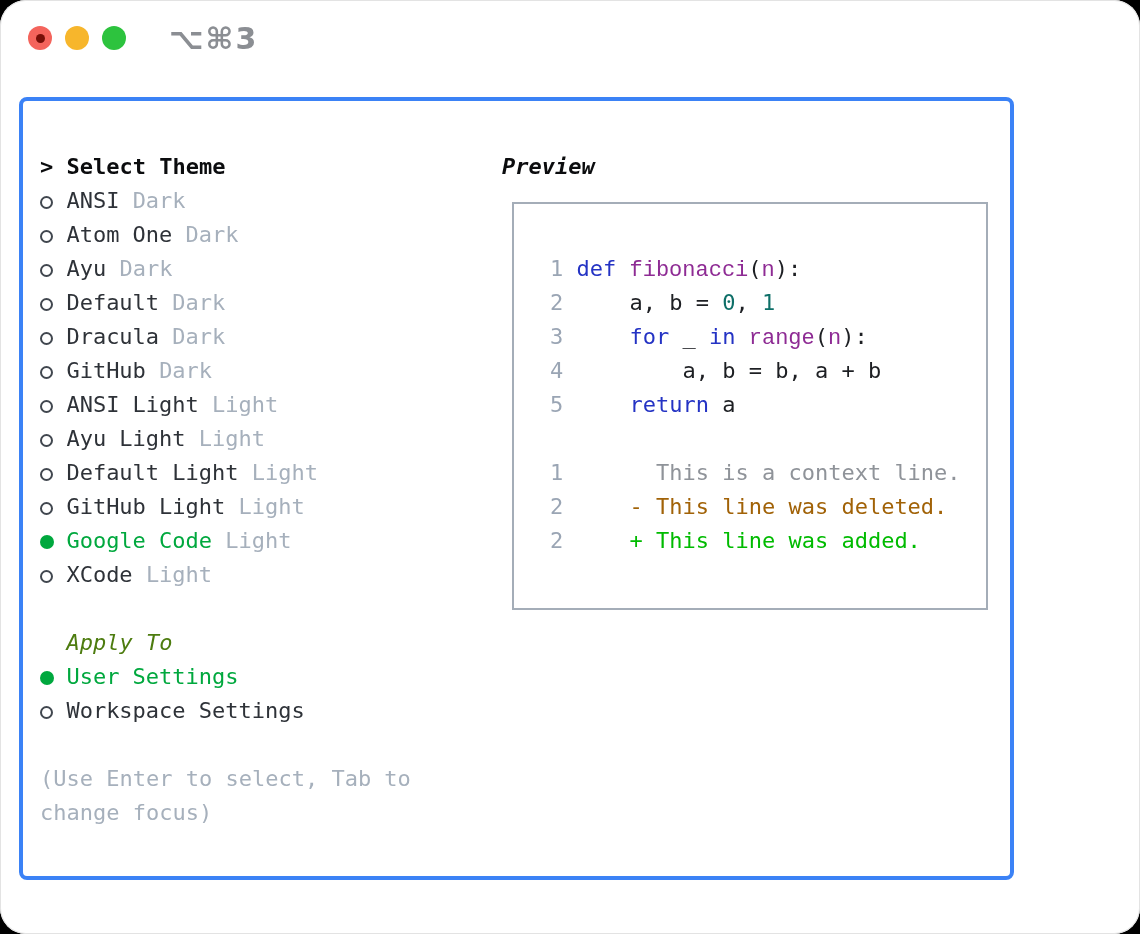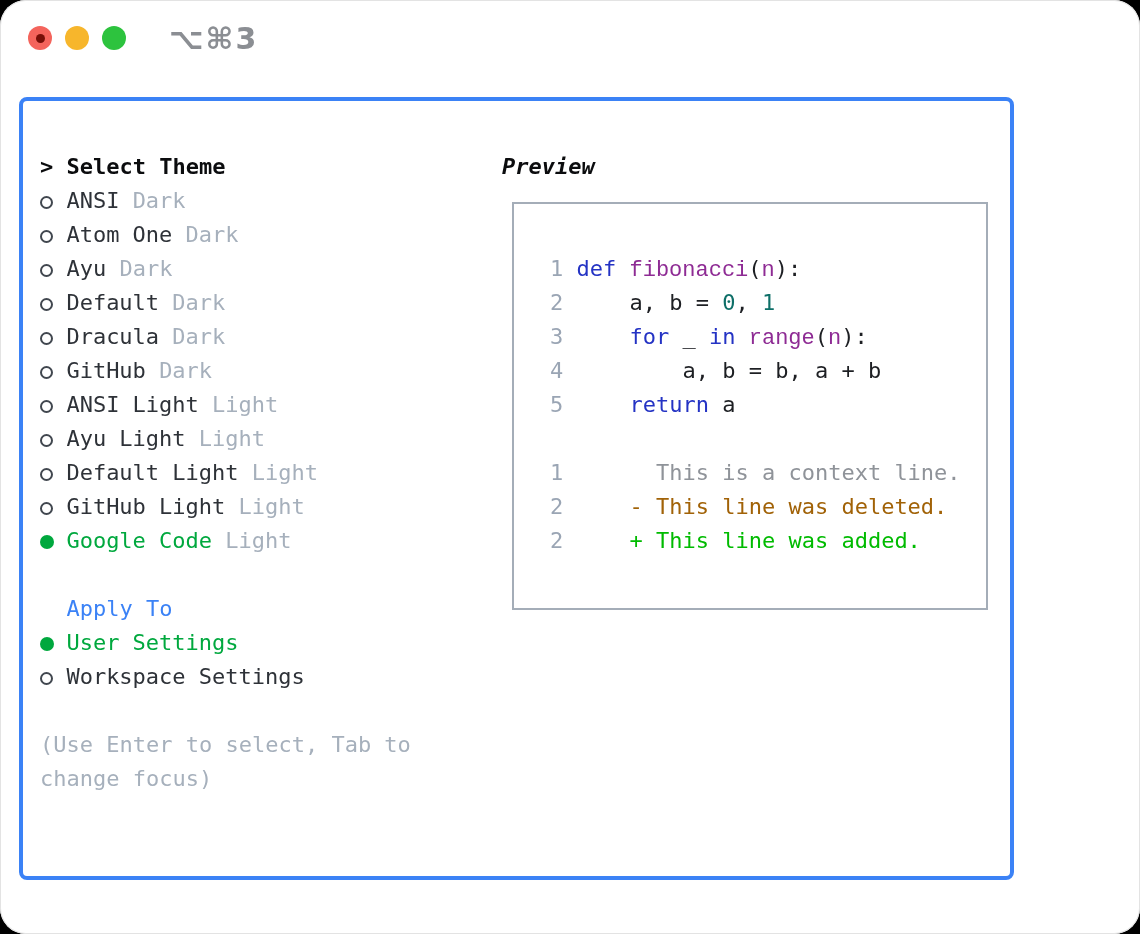--- a/index.html
+++ b/index.html
@@ -89,23 +89,24 @@
       <div class="row"><span class="dot"></span><span>Atom One</span><span class="muted"> </span><span class="muted">Dark</span></div>
       <div class="row"><span class="dot"></span><span>Ayu</span><span class="muted"> </span><span class="muted">Dark</span></div>
       <div class="row"><span class="dot"></span><span>Default</span><span class="muted"> </span><span class="muted">Dark</span></div>
       <div class="row"><span class="dot"></span><span>Dracula</span><span class="muted"> </span><span class="muted">Dark</span></div>
       <div class="row"><span class="dot"></span><span>GitHub</span><span class="muted"> </span><span class="muted">Dark</span></div>
       <div class="row"><span class="dot"></span><span>ANSI Light</span><span class="muted"> </span><span class="muted">Light</span></div>
       <div class="row"><span class="dot"></span><span>Ayu Light</span><span class="muted"> </span><span class="muted">Light</span></div>
       <div class="row"><span class="dot"></span><span>Default Light</span><span class="muted"> </span><span class="muted">Light</span></div>
       <div class="row"><span class="dot"></span><span>GitHub Light</span><span class="muted"> </span><span class="muted">Light</span></div>
       <div class="row"><span class="dot filled"></span><span class="sel-green">Google Code</span><span class="muted"> </span><span class="muted">Light</span></div>
+      <div class="row"><span class="dot"></span><span>XCode</span><span class="muted"> </span><span class="muted">Light</span></div>
 
       <div class="row"></div>
-      <div class="row"><span class="gut"></span><span style="color:#3b82f6;">Apply To</span></div>
+      <div class="row"><span class="gut"></span><span style="color:#4d7c0f;font-style:italic;">Apply To</span></div>
       <div class="row"><span class="dot filled"></span><span class="sel-green">User Settings</span></div>
       <div class="row"><span class="dot"></span><span>Workspace Settings</span></div>
 
       <div class="row"></div>
       <div class="row muted">(Use Enter to select, Tab to</div>
       <div class="row muted">change focus)</div>
     </div>
 
     <div class="row preview-label hdr">Preview</div>
 

